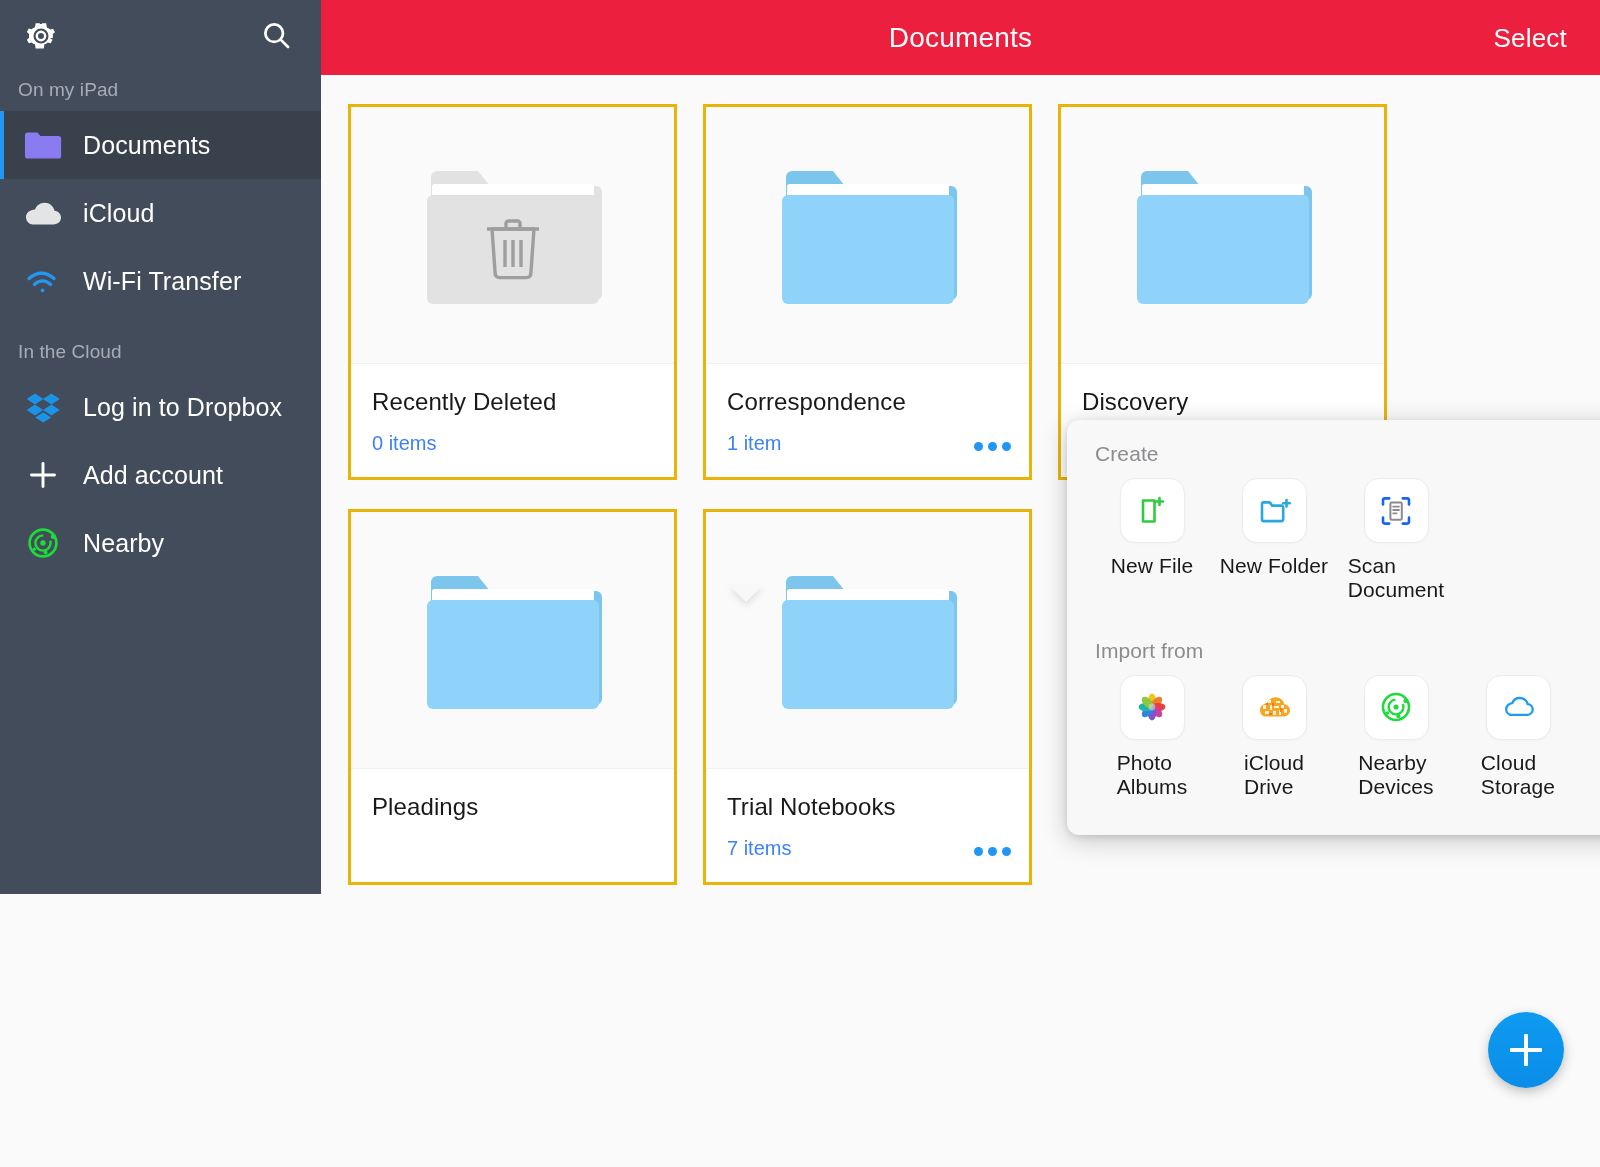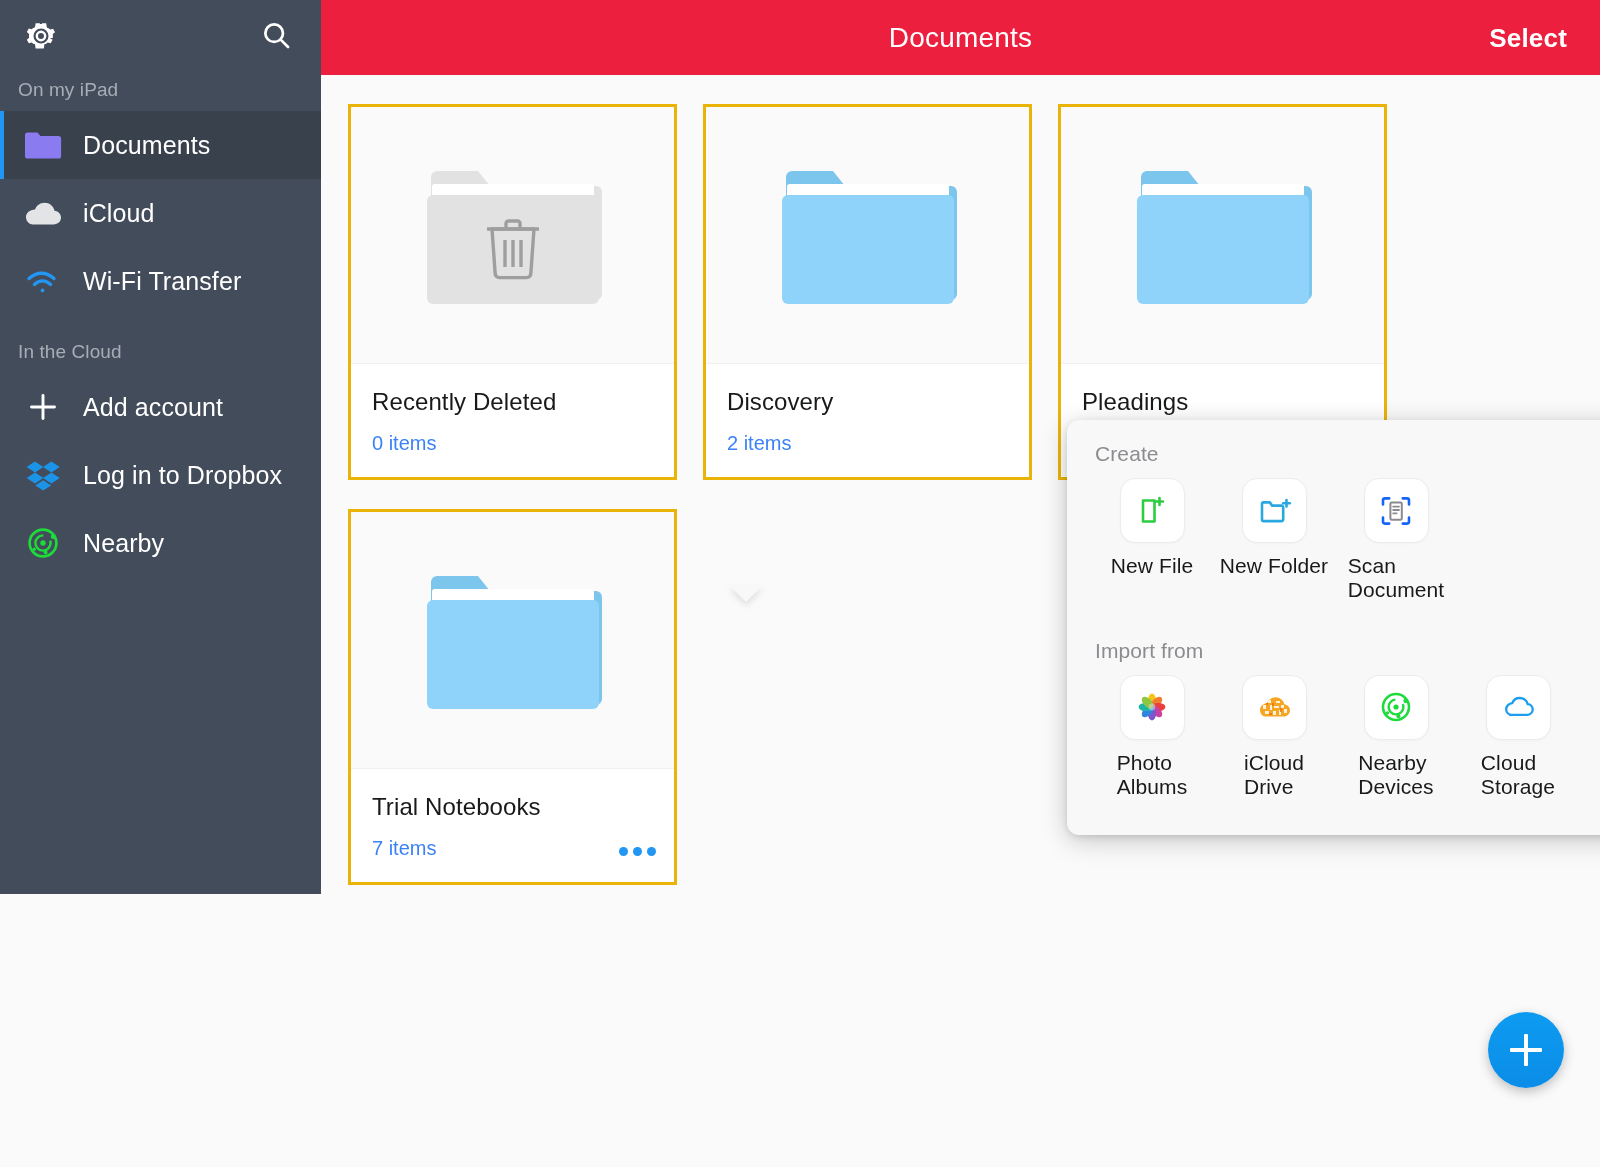--- a/index.html
+++ b/index.html
@@ -112,21 +112,20 @@
   }
   .titlebar .select-btn {
     position: absolute;
     right: 33px;
     top: 50%;
     transform: translateY(-50%);
     font-size: 26px;
     color: #ffffff;
     cursor: pointer;
     letter-spacing: 0.2px;
-    font-weight: bold;
   }
 
   
   .grid {
     padding: 29px 0 0 27px;
     display: flex;
     flex-wrap: wrap;
     gap: 29px 26px;
     align-content: flex-start;
   }
@@ -334,39 +333,39 @@
       </span>
       <span class="nav-label">Wi-Fi Transfer</span>
     </div>
 
     <div class="sidebar-sep"></div>
 
     <div class="section-label">In the Cloud</div>
 
     <div class="nav-item">
       <span class="nav-icon">
-        <svg width="34" height="34" viewBox="0 0 34 34" stroke="#ffffff" stroke-width="2.9" stroke-linecap="round">
-          <line x1="17" y1="5.5" x2="17" y2="28.5"></line>
-          <line x1="5.5" y1="17" x2="28.5" y2="17"></line>
-        </svg>
-      </span>
-      <span class="nav-label">Add account</span>
-    </div>
-
-    <div class="nav-item">
-      <span class="nav-icon">
         <svg width="36" height="32" viewBox="0 0 36 32" fill="#1b94e8">
           <path d="M10 2.5 1.6 8 10 13.5 18.4 8z"></path>
           <path d="M26.4 2.5 18 8l8.4 5.5L34.8 8z"></path>
           <path d="M1.6 19.1 10 13.6 18.4 19.1 10 24.6z"></path>
           <path d="M26.4 13.6 34.8 19.1 26.4 24.6 18 19.1z"></path>
           <path d="M10.2 26.5 18.2 21.3 26.2 26.5 18.2 31.4z"></path>
         </svg>
       </span>
       <span class="nav-label">Log in to Dropbox</span>
+    </div>
+
+    <div class="nav-item">
+      <span class="nav-icon">
+        <svg width="34" height="34" viewBox="0 0 34 34" stroke="#ffffff" stroke-width="2.9" stroke-linecap="round">
+          <line x1="17" y1="5.5" x2="17" y2="28.5"></line>
+          <line x1="5.5" y1="17" x2="28.5" y2="17"></line>
+        </svg>
+      </span>
+      <span class="nav-label">Add account</span>
     </div>
 
     <div class="nav-item">
       <span class="nav-icon">
         <svg width="36" height="36" viewBox="0 0 36 36">
           <circle cx="18" cy="18" r="13.4" fill="none" stroke="#1ddb3a" stroke-width="2.6"></circle>
           <circle cx="18" cy="18" r="7.6" fill="none" stroke="#1ddb3a" stroke-width="2.4" stroke-dasharray="36 9"></circle>
           <circle cx="18" cy="18" r="2.7" fill="#1ddb3a"></circle>
           <circle cx="28.3" cy="11.6" r="2.5" fill="#1ddb3a"></circle>
           <circle cx="20.6" cy="27.6" r="2" fill="#1ddb3a"></circle>
@@ -401,20 +400,38 @@
               <line x1="97" y1="79" x2="97" y2="106"></line>
             </g>
           </svg>
         </div>
         <div class="card-body">
           <div class="card-title">Recently Deleted</div>
           <div class="card-meta">0 items</div>
         </div>
       </div>
 
+      <div class="card">
+        <div class="card-thumb">
+          <svg class="folder-svg" viewBox="0 0 178 148">
+            <path d="M7 16a6 6 0 0 1 6-6h41l12 15h106a6 6 0 0 1 6 6v102a6 6 0 0 1-6 6H13a6 6 0 0 1-6-6z" fill="#7cc6ee"></path>
+            <rect x="8" y="23" width="162" height="13" rx="2.5" fill="#ffffff"></rect>
+            <path d="M3 40a6 6 0 0 1 6-6h160a6 6 0 0 1 6 6v97a6 6 0 0 1-6 6H9a6 6 0 0 1-6-6z" fill="#8fd3fb"></path>
+          </svg>
+        </div>
+        <div class="card-body">
+          <div class="card-title">Correspondence</div>
+          <div class="card-meta">1 item</div>
+          <div class="card-more">
+              <i></i>
+              <i></i>
+              <i></i>
+            </div>
+        </div>
+      </div>
 
       <div class="card">
         <div class="card-thumb">
           <svg class="folder-svg" viewBox="0 0 178 148">
             <path d="M7 16a6 6 0 0 1 6-6h41l12 15h106a6 6 0 0 1 6 6v102a6 6 0 0 1-6 6H13a6 6 0 0 1-6-6z" fill="#7cc6ee"></path>
             <rect x="8" y="23" width="162" height="13" rx="2.5" fill="#ffffff"></rect>
             <path d="M3 40a6 6 0 0 1 6-6h160a6 6 0 0 1 6 6v97a6 6 0 0 1-6 6H9a6 6 0 0 1-6-6z" fill="#8fd3fb"></path>
           </svg>
         </div>
         <div class="card-body">

